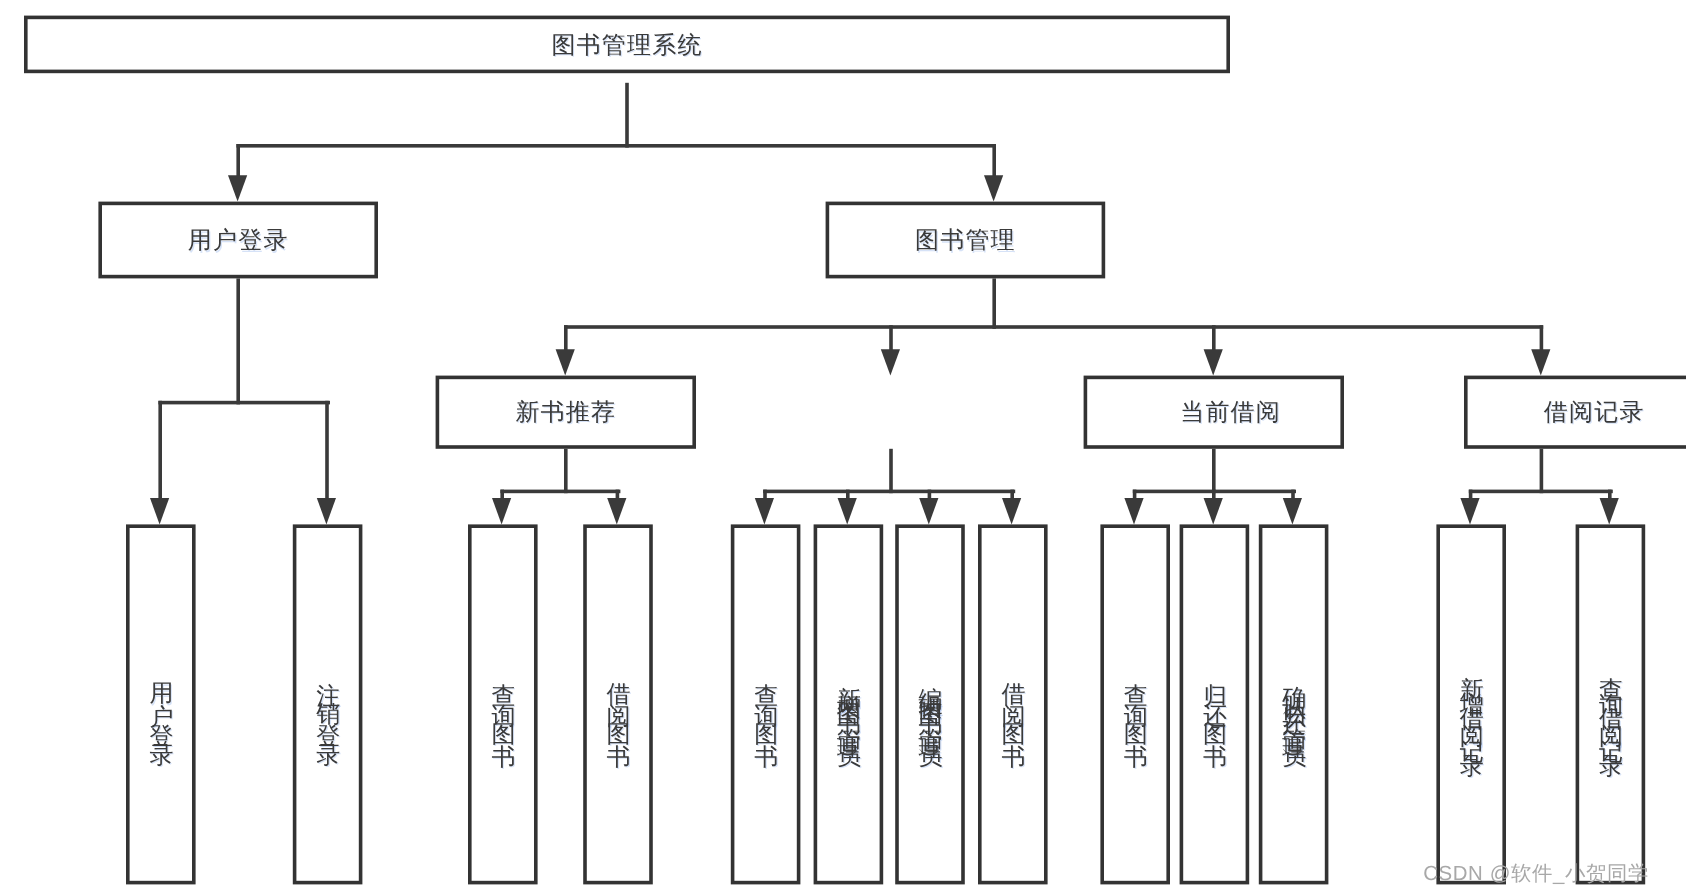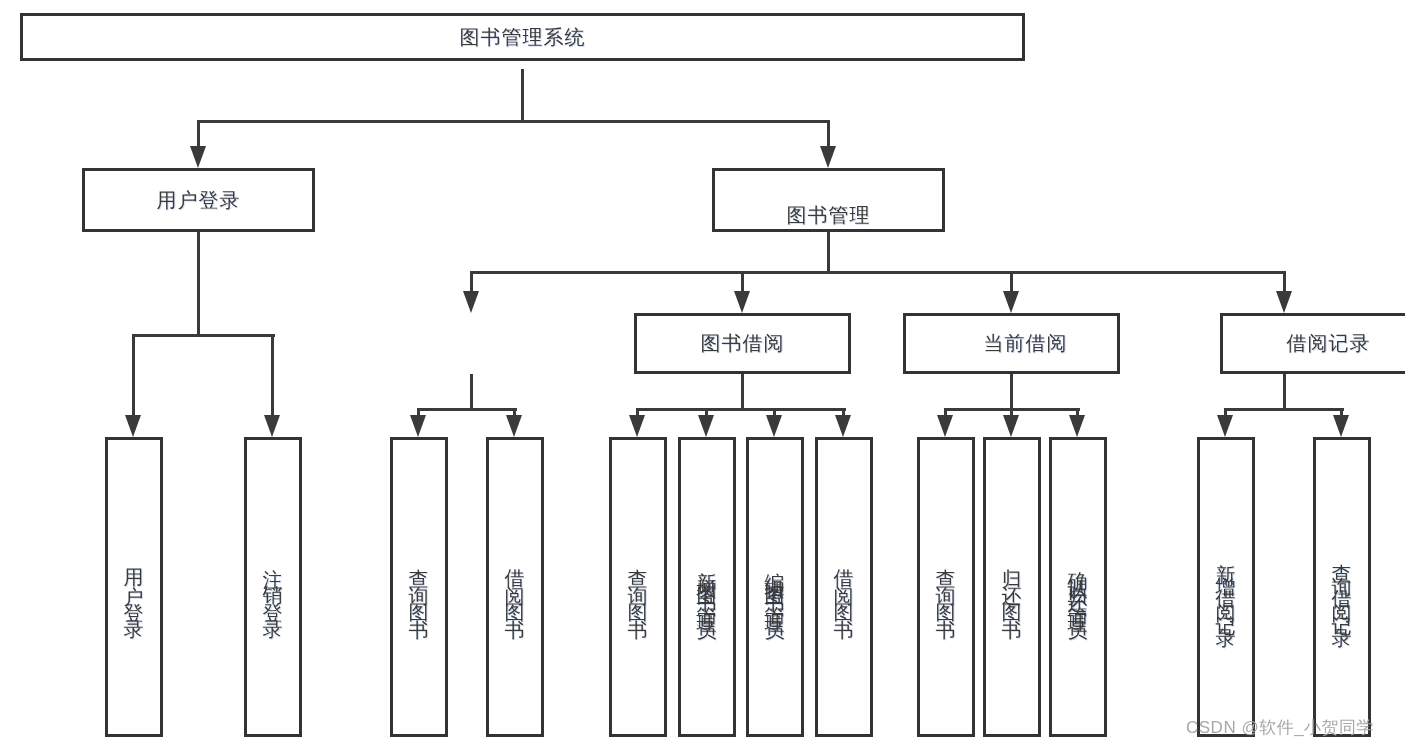--- a/index.html
+++ b/index.html
@@ -88,26 +88,26 @@
 
 <div id="stage">
 
   <div class="node root">
     <span>图书管理系统</span>
   </div>
 
   <div class="node lvl2" style="left:82px;">
     <span>用户登录</span>
   </div>
-  <div class="node lvl2" style="left:712px;align-items:flex-end;">
+  <div class="node lvl2" style="left:688px;">
     <span>图书管理</span>
   </div>
 
-  <div class="node lvl3" style="left:634px;">
-    <span>图书借阅</span>
+  <div class="node lvl3" style="left:363px;">
+    <span>新书推荐</span>
   </div>
   <div class="node lvl3" style="left:903px;padding-left:28px;">
     <span>当前借阅</span>
   </div>
   <div class="node lvl3" style="left:1176px;margin-left:44px;">
     <span>借阅记录</span>
   </div>
 
   <div class="node leaf v-s" style="left:105px;">
     <span>用户登录</span>

